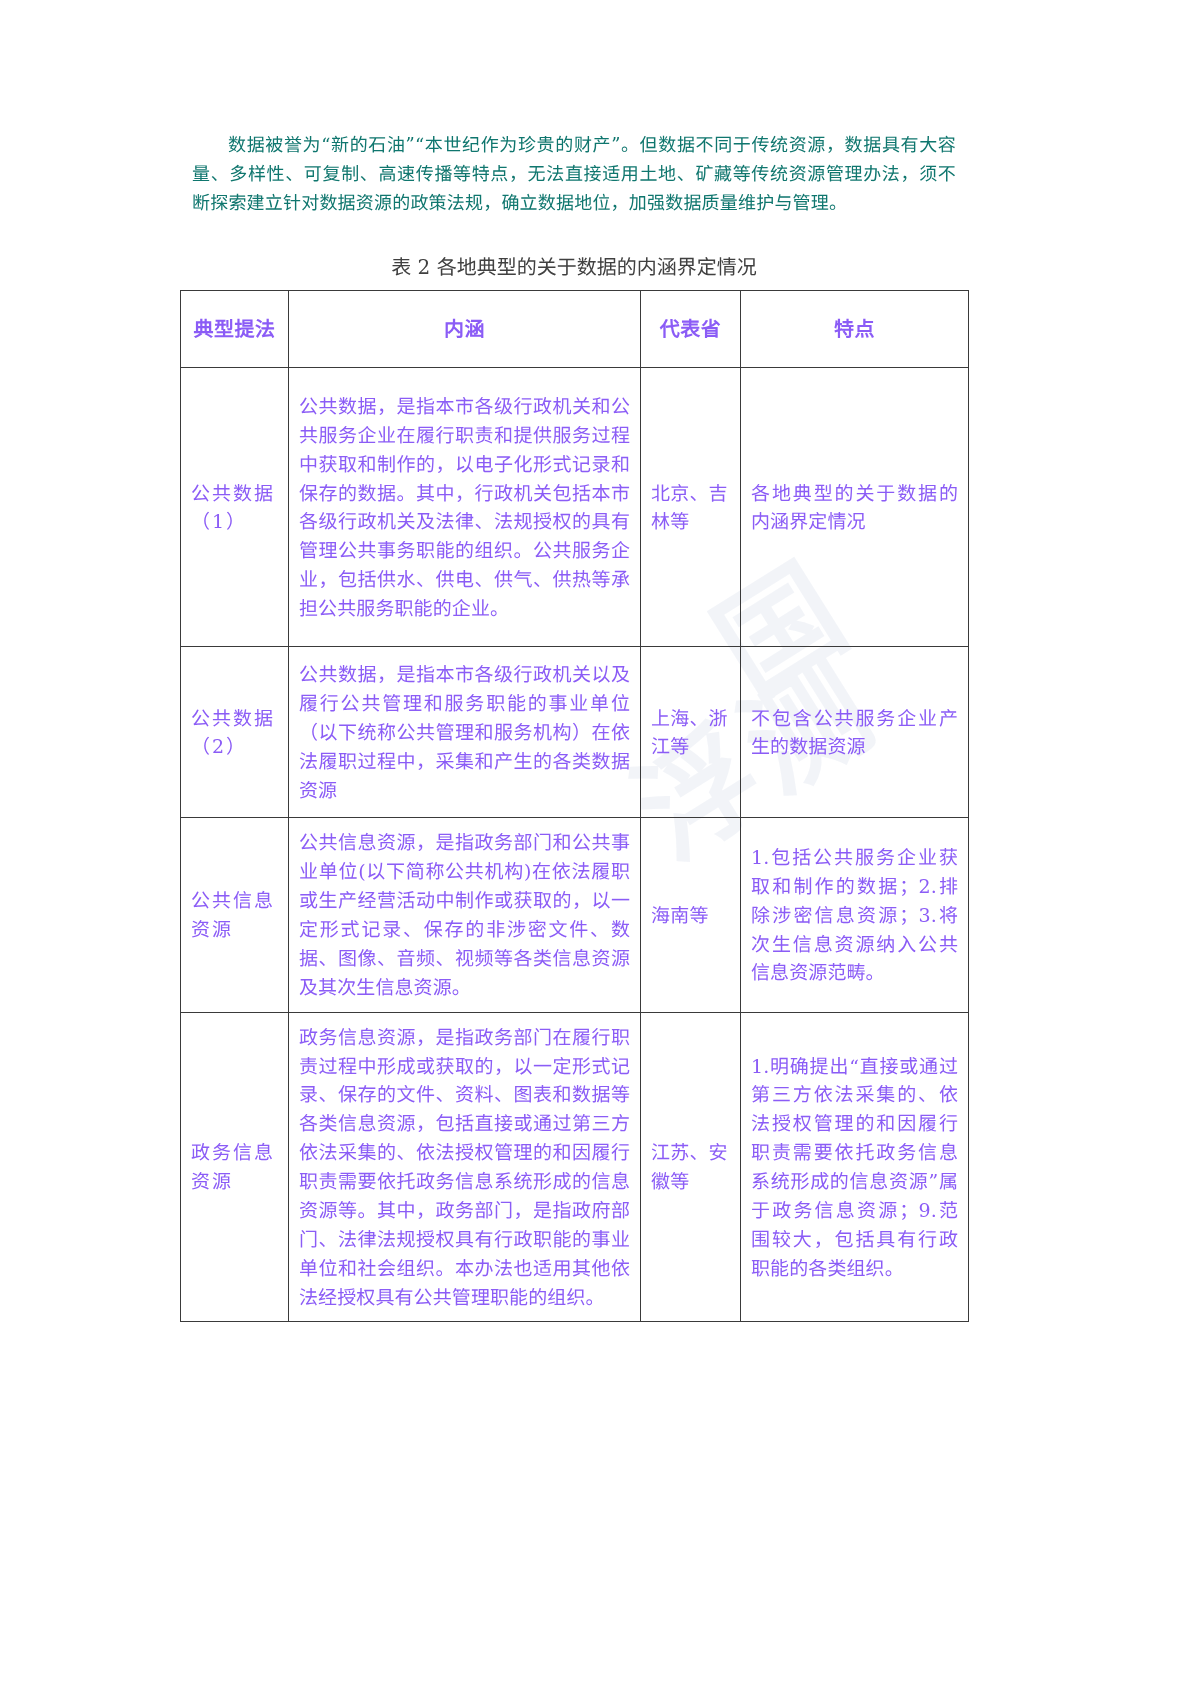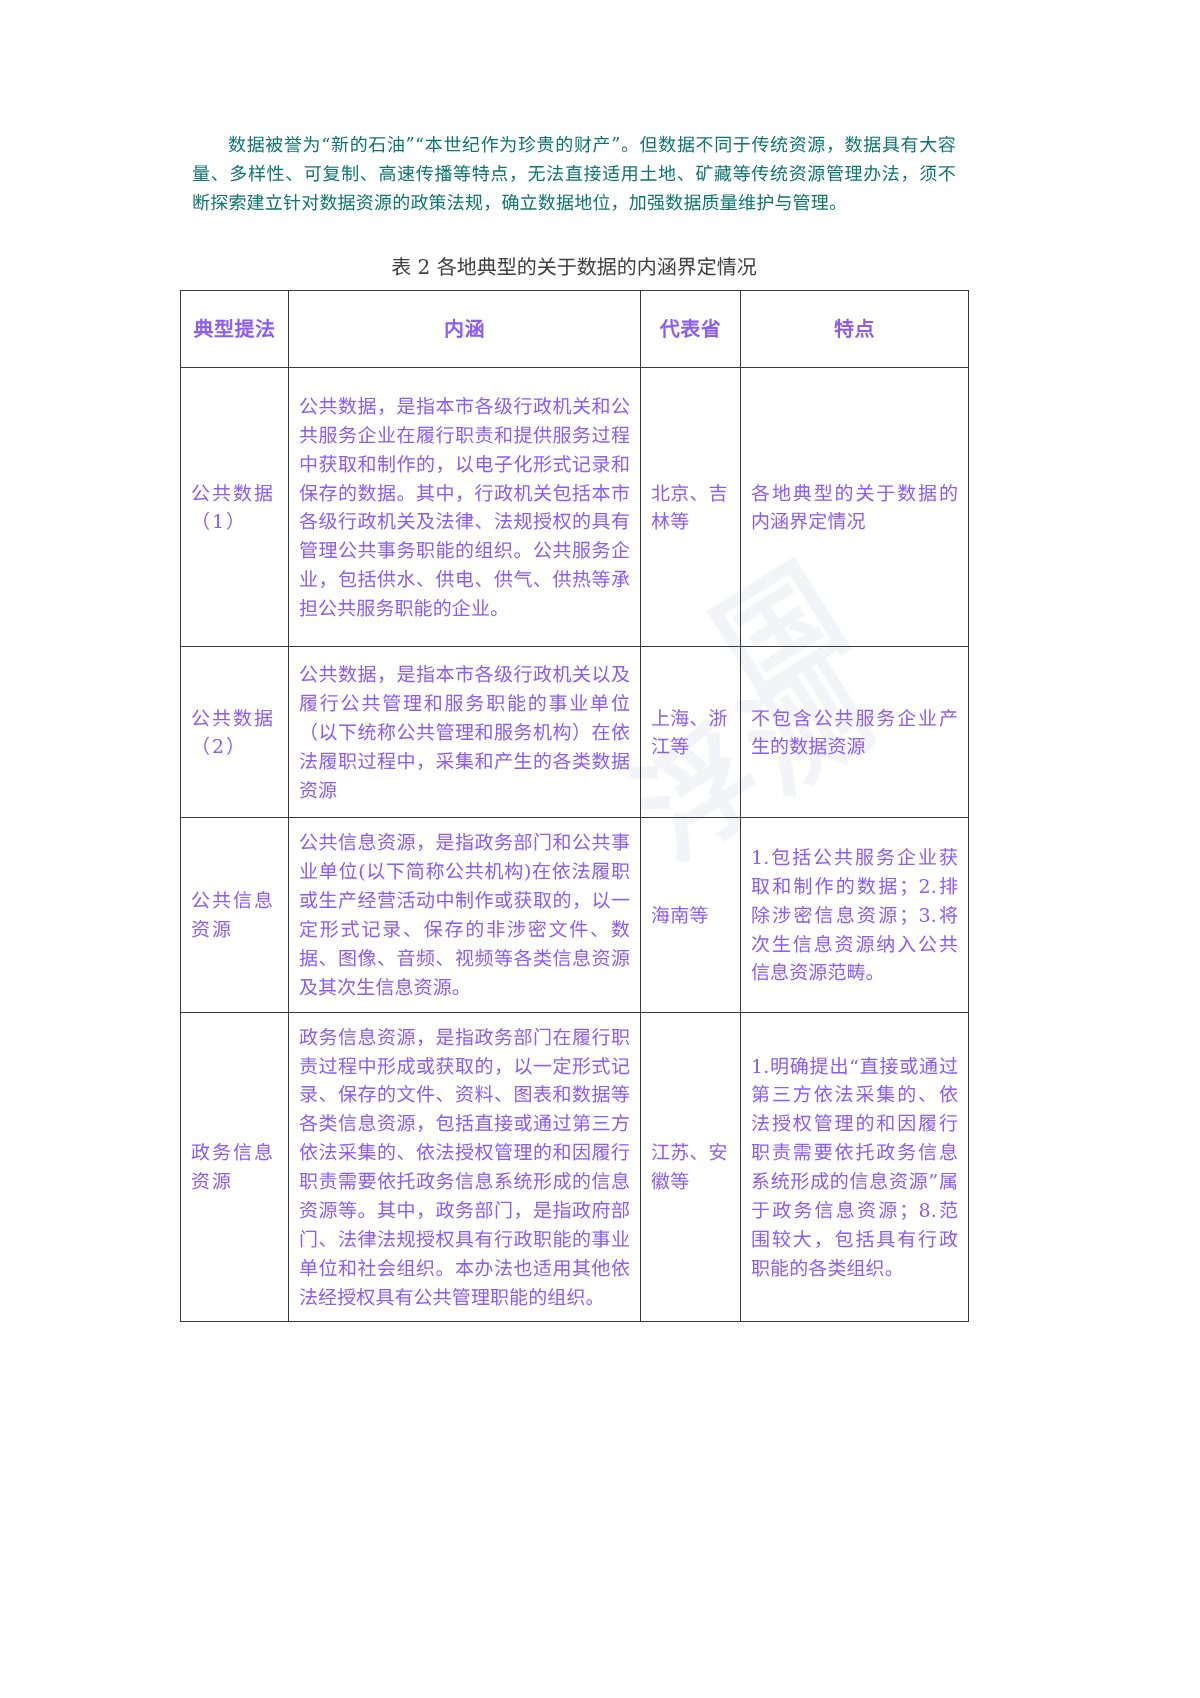--- a/index.html
+++ b/index.html
@@ -202,19 +202,19 @@
           <td class="province">海南等</td>
           <td class="feature">1.包括公共服务企业获取和制作的数据；2.排除涉密信息资源；3.将次生信息资源纳入公共信息资源范畴。</td>
         </tr>
         <tr class="row-4">
           <td class="term">
             <div>政务信息</div>
             <div>资源</div>
           </td>
           <td class="connotation">政务信息资源，是指政务部门在履行职责过程中形成或获取的，以一定形式记录、保存的文件、资料、图表和数据等各类信息资源，包括直接或通过第三方依法采集的、依法授权管理的和因履行职责需要依托政务信息系统形成的信息资源等。其中，政务部门，是指政府部门、法律法规授权具有行政职能的事业单位和社会组织。本办法也适用其他依法经授权具有公共管理职能的组织。</td>
           <td class="province">江苏、安徽等</td>
-          <td class="feature">1.明确提出“直接或通过第三方依法采集的、依法授权管理的和因履行职责需要依托政务信息系统形成的信息资源”属于政务信息资源；8.范围较大，包括具有行政职能的各类组织。</td>
+          <td class="feature">1.明确提出“直接或通过第三方依法采集的、依法授权管理的和因履行职责需要依托政务信息系统形成的信息资源”属于政务信息资源；9.范围较大，包括具有行政职能的各类组织。</td>
         </tr>
       </tbody>
     </table>
 
   </div>
 </div>
 
 </body></html>

